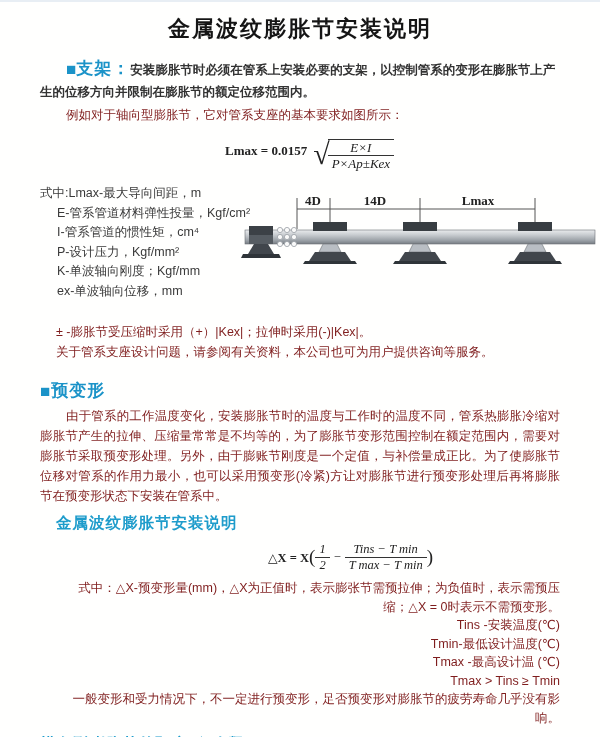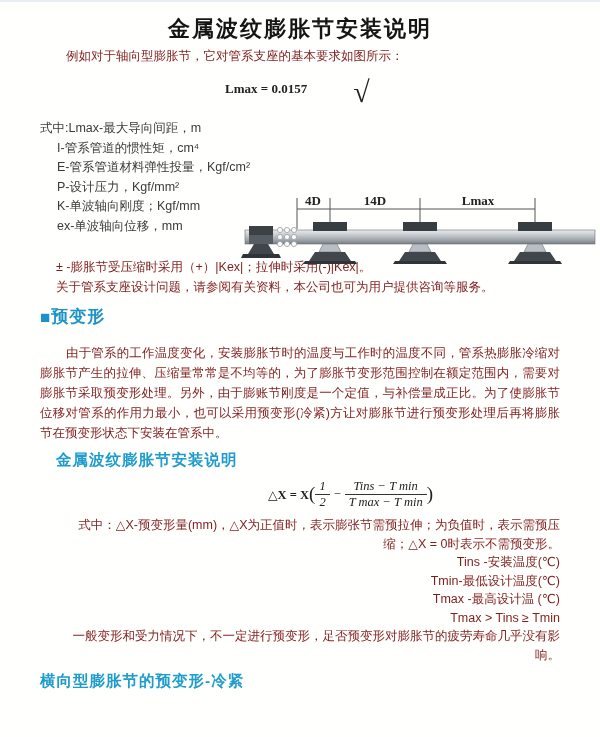--- a/index.html
+++ b/index.html
@@ -30,41 +30,41 @@
     color:#1b93c8;font-size:17px;font-weight:bold;letter-spacing:1px;
   }
   .example-line{margin-top:1px;}
   
   .formula{
     display:flex;align-items:center;
     font-family:"Liberation Serif","DejaVu Serif",serif;
     color:#222;font-size:13px;
   }
   .formula .lhs,.formula .rhs{font-weight:bold;white-space:pre;}
-  .f1{margin:9px 0 17px 185px;gap:40px;}
+  .f1{margin:9px 0 17px 185px;}
   .sqrt-sign{font-size:30px;font-weight:normal;line-height:26px;margin:0 -2px 0 6px;transform:translateY(3px);}
   .frac{display:inline-flex;flex-direction:column;text-align:center;font-style:italic;line-height:15px;}
   .frac .num{padding:0 4px;}
   .frac .den{padding:0 4px;}
   .frac .num{border-bottom:1px solid #333;}
   .sqrt-frac{border-top:1.5px solid #333;transform:translateY(4px);}
   .f2{margin:8px 0 6px 228px;font-size:12.5px;}
   .f2 .paren{font-size:19px;font-weight:normal;font-style:normal;transform:translateY(-1px);}
   .f2 .op{margin:0 4px;}
   
   .defs{margin-top:10px;}
   .defs .def-line{font-size:12.5px;line-height:19.5px;color:#3a3a3a;}
   .defs .def-line + .def-line{padding-left:17px;}
   .hang{padding-left:16px;line-height:20px;}
   .mid-block{position:relative;min-height:138px;}
   
   .sec-heading-block{
-    margin-top:8px;color:#1b93c8;font-size:17px;font-weight:bold;letter-spacing:1px;
-  }
-  .predeform-body{margin-top:15px;line-height:20px;text-indent:26px;text-align:justify;}
+    margin-top:17px;color:#1b93c8;font-size:17px;font-weight:bold;letter-spacing:1px;
+  }
+  .predeform-body{margin-top:4px;line-height:20px;text-indent:26px;text-align:justify;}
   .sub-heading{
     margin-top:7px;color:#1e9ccb;font-size:15.5px;font-weight:bold;
     letter-spacing:1px;padding-left:16px;
   }
   .sub-heading.flush{padding-left:0;}
   .note{line-height:18.5px;text-align:right;}
   .note-first{text-indent:26px;}
   .note-item{padding-left:16px;}
   
   .diagram{position:absolute;left:241px;top:190px;width:357px;height:102px;}
@@ -74,33 +74,38 @@
   }
 </style>
 </head>
 <body>
 
 <div class="page">
   <div class="content">
 
     <h1 class="doc-title">金属波纹膨胀节安装说明</h1>
 
+    <p class="support-intro p-indent"><span class="sec-bullet">■</span><span class="sec-heading-inline">支架：</span><span>安装膨胀节时必须在管系上安装必要的支架，以控制管系的变形在膨胀节上产生的位移方向并限制在膨胀节的额定位移范围内。</span></p>
 
     <p class="example-line p-indent">例如对于轴向型膨胀节，它对管系支座的基本要求如图所示：</p>
 
     <div class="formula f1">
       <span class="lhs">Lmax = 0.0157</span>
       <span class="sqrt-sign">√</span>
+      <span class="frac sqrt-frac">
+        <span class="num">E×I</span>
+        <span class="den">P×Ap±Kex</span>
+      </span>
     </div>
 
     <div class="mid-block">
       <div class="defs">
         <div class="def-line">式中:Lmax-最大导向间距，m</div>
+        <div class="def-line">E-管系管道材料弹性投量，Kgf/cm²</div>
         <div class="def-line">I-管系管道的惯性矩，cm⁴</div>
-        <div class="def-line">E-管系管道材料弹性投量，Kgf/cm²</div>
         <div class="def-line">P-设计压力，Kgf/mm²</div>
         <div class="def-line">K-单波轴向刚度；Kgf/mm</div>
         <div class="def-line">ex-单波轴向位移，mm</div>
       </div>
     </div>
 
     <p class="hang">± -膨胀节受压缩时采用（+）|Kex|；拉伸时采用(-)|Kex|。</p>
     <p class="hang">关于管系支座设计问题，请参阅有关资料，本公司也可为用户提供咨询等服务。</p>
 
     <div class="sec-heading-block"><span class="sec-bullet">■</span><span>预变形</span></div>

